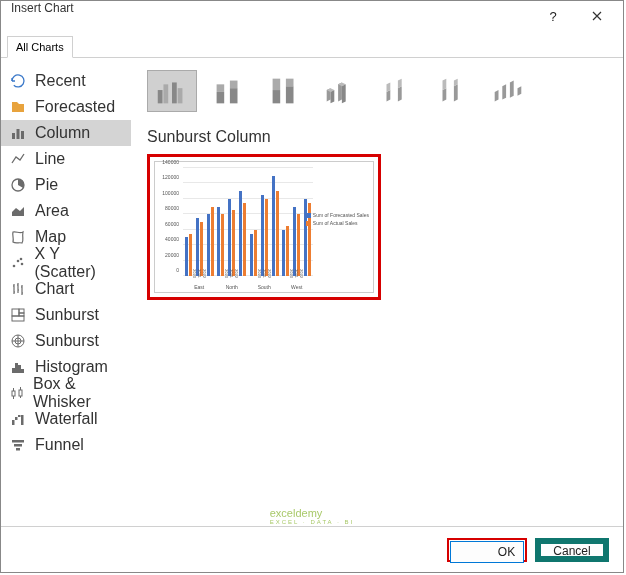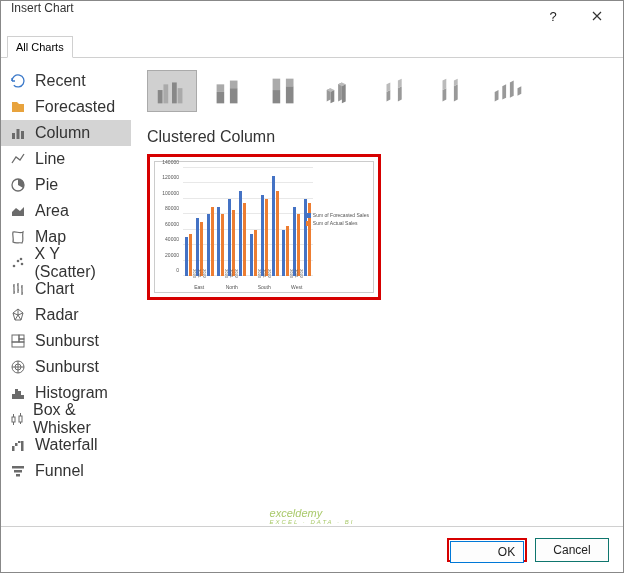--- a/index.html
+++ b/index.html
@@ -49,23 +49,23 @@
 .x-group { flex: 1; text-align: center; }
 .x-year { font-size: 4px; color: #555; writing-mode: vertical-rl; display: inline-block; height: 12px; }
 .x-region { font-size: 5px; color: #555; margin-top: 1px; }
 .legend { position: absolute; right: 4px; top: 50px; font-size: 5px; color: #555; }
 .legend .li { display: flex; align-items: center; gap: 2px; margin-bottom: 2px; }
 .legend .sw { width: 5px; height: 5px; }
 .legend .sw.s0 { background: #4472c4; }
 .legend .sw.s1 { background: #ed7d31; }
 
 .footer { height: 46px; border-top: 1px solid #d0d0d0; display: flex; align-items: center; justify-content: flex-end; padding: 0 14px; gap: 8px; position: relative; }
-.footer .watermark { position: absolute; left: 50%; top: -20px; transform: translateX(-50%); font-size: 11px; color: #a9c96a; pointer-events: none; font-style: italic; }
+.footer .watermark { position: absolute; left: 50%; top: -20px; transform: translateX(-50%); font-size: 11px; color: #a9c96a; pointer-events: none; }
 .footer .watermark .sub { font-size: 6px; letter-spacing: 2px; display: block; text-align: center; }
-.btnf { min-width: 74px; height: 24px; font-size: 12px; background: #fdfdfd; border: 1px solid #0f766e; color: #222; cursor: pointer; }
+.btnf { min-width: 74px; height: 24px; font-size: 12px; background: #fdfdfd; border: 6px solid #0f766e; color: #222; cursor: pointer; }
 .btnf.ok-wrap { border: 2px solid #d60000; padding: 1px; display: inline-flex; }
 .btnf.ok-wrap button { min-width: 74px; height: 22px; font-size: 12px; background: #fdfdfd; border: 1px solid #0078d7; color: #222; cursor: pointer; padding-left: 39px; }
 </style>
 </head>
 <body>
 
 <div class="dialog">
 
   <div class="titlebar">
     <span class="title">Insert Chart</span>
@@ -158,28 +158,20 @@
         </div>
         <div class="item">
           <span class="icon stock">
             <svg viewBox="0 0 16 16">
               <path d="M4 3 L4 13 M3 5 L4 5 M4 11 L5 11 M8 2 L8 12 M7 4 L8 4 M8 9 L9 9 M12 4 L12 14 M11 6 L12 6 M12 12 L13 12" stroke="#6b6b6b" stroke-width="1.2"></path>
             </svg>
           </span>
           <span>Chart</span>
         </div>
         <div class="item">
-          <span class="icon radar">
-            <svg viewBox="0 0 16 16">
-              <path d="M8 2 L13 6 L11 13 L5 13 L3 6 Z M8 2 L8 8 M13 6 L8 8 M11 13 L8 8 M5 13 L8 8 M3 6 L8 8" fill="none" stroke="#6b6b6b" stroke-width="1"></path>
-            </svg>
-          </span>
-          <span>Radar</span>
-        </div>
-        <div class="item">
           <span class="icon treemap">
             <svg viewBox="0 0 16 16">
               <rect x="2" y="2" width="7" height="7" fill="none" stroke="#6b6b6b"></rect>
               <rect x="9" y="2" width="5" height="4" fill="none" stroke="#6b6b6b"></rect>
               <rect x="9" y="6" width="5" height="3" fill="none" stroke="#6b6b6b"></rect>
               <rect x="2" y="9" width="12" height="5" fill="none" stroke="#6b6b6b"></rect>
             </svg>
           </span>
           <span>Sunburst</span>
         </div>
@@ -292,21 +284,21 @@
           </div>
           <div class="subtype">
             <svg viewBox="0 0 40 30">
               <path d="M6 26 L6 16 L10 14 L10 24 Z" fill="#999"></path>
               <path d="M14 24 L14 10 L18 8 L18 22 Z" fill="#999"></path>
               <path d="M22 22 L22 6 L26 4 L26 20 Z" fill="#999"></path>
               <path d="M30 20 L30 12 L34 10 L34 18 Z" fill="#999"></path>
             </svg>
           </div>
         </div>
-      <div class="subtype-title">Clustered Column</div>
+      <div class="subtype-title">Sunburst Column</div>
 
       <div class="preview-wrap">
         <div class="preview">
           <div class="y-axis" id="yaxis">
               <div class="y-tick" style="bottom: 0%;">0</div>
               <div class="y-tick" style="bottom: 14.2857%;">20000</div>
               <div class="y-tick" style="bottom: 28.5714%;">40000</div>
               <div class="y-tick" style="bottom: 42.8571%;">60000</div>
               <div class="y-tick" style="bottom: 57.1429%;">80000</div>
               <div class="y-tick" style="bottom: 71.4286%;">100000</div>

